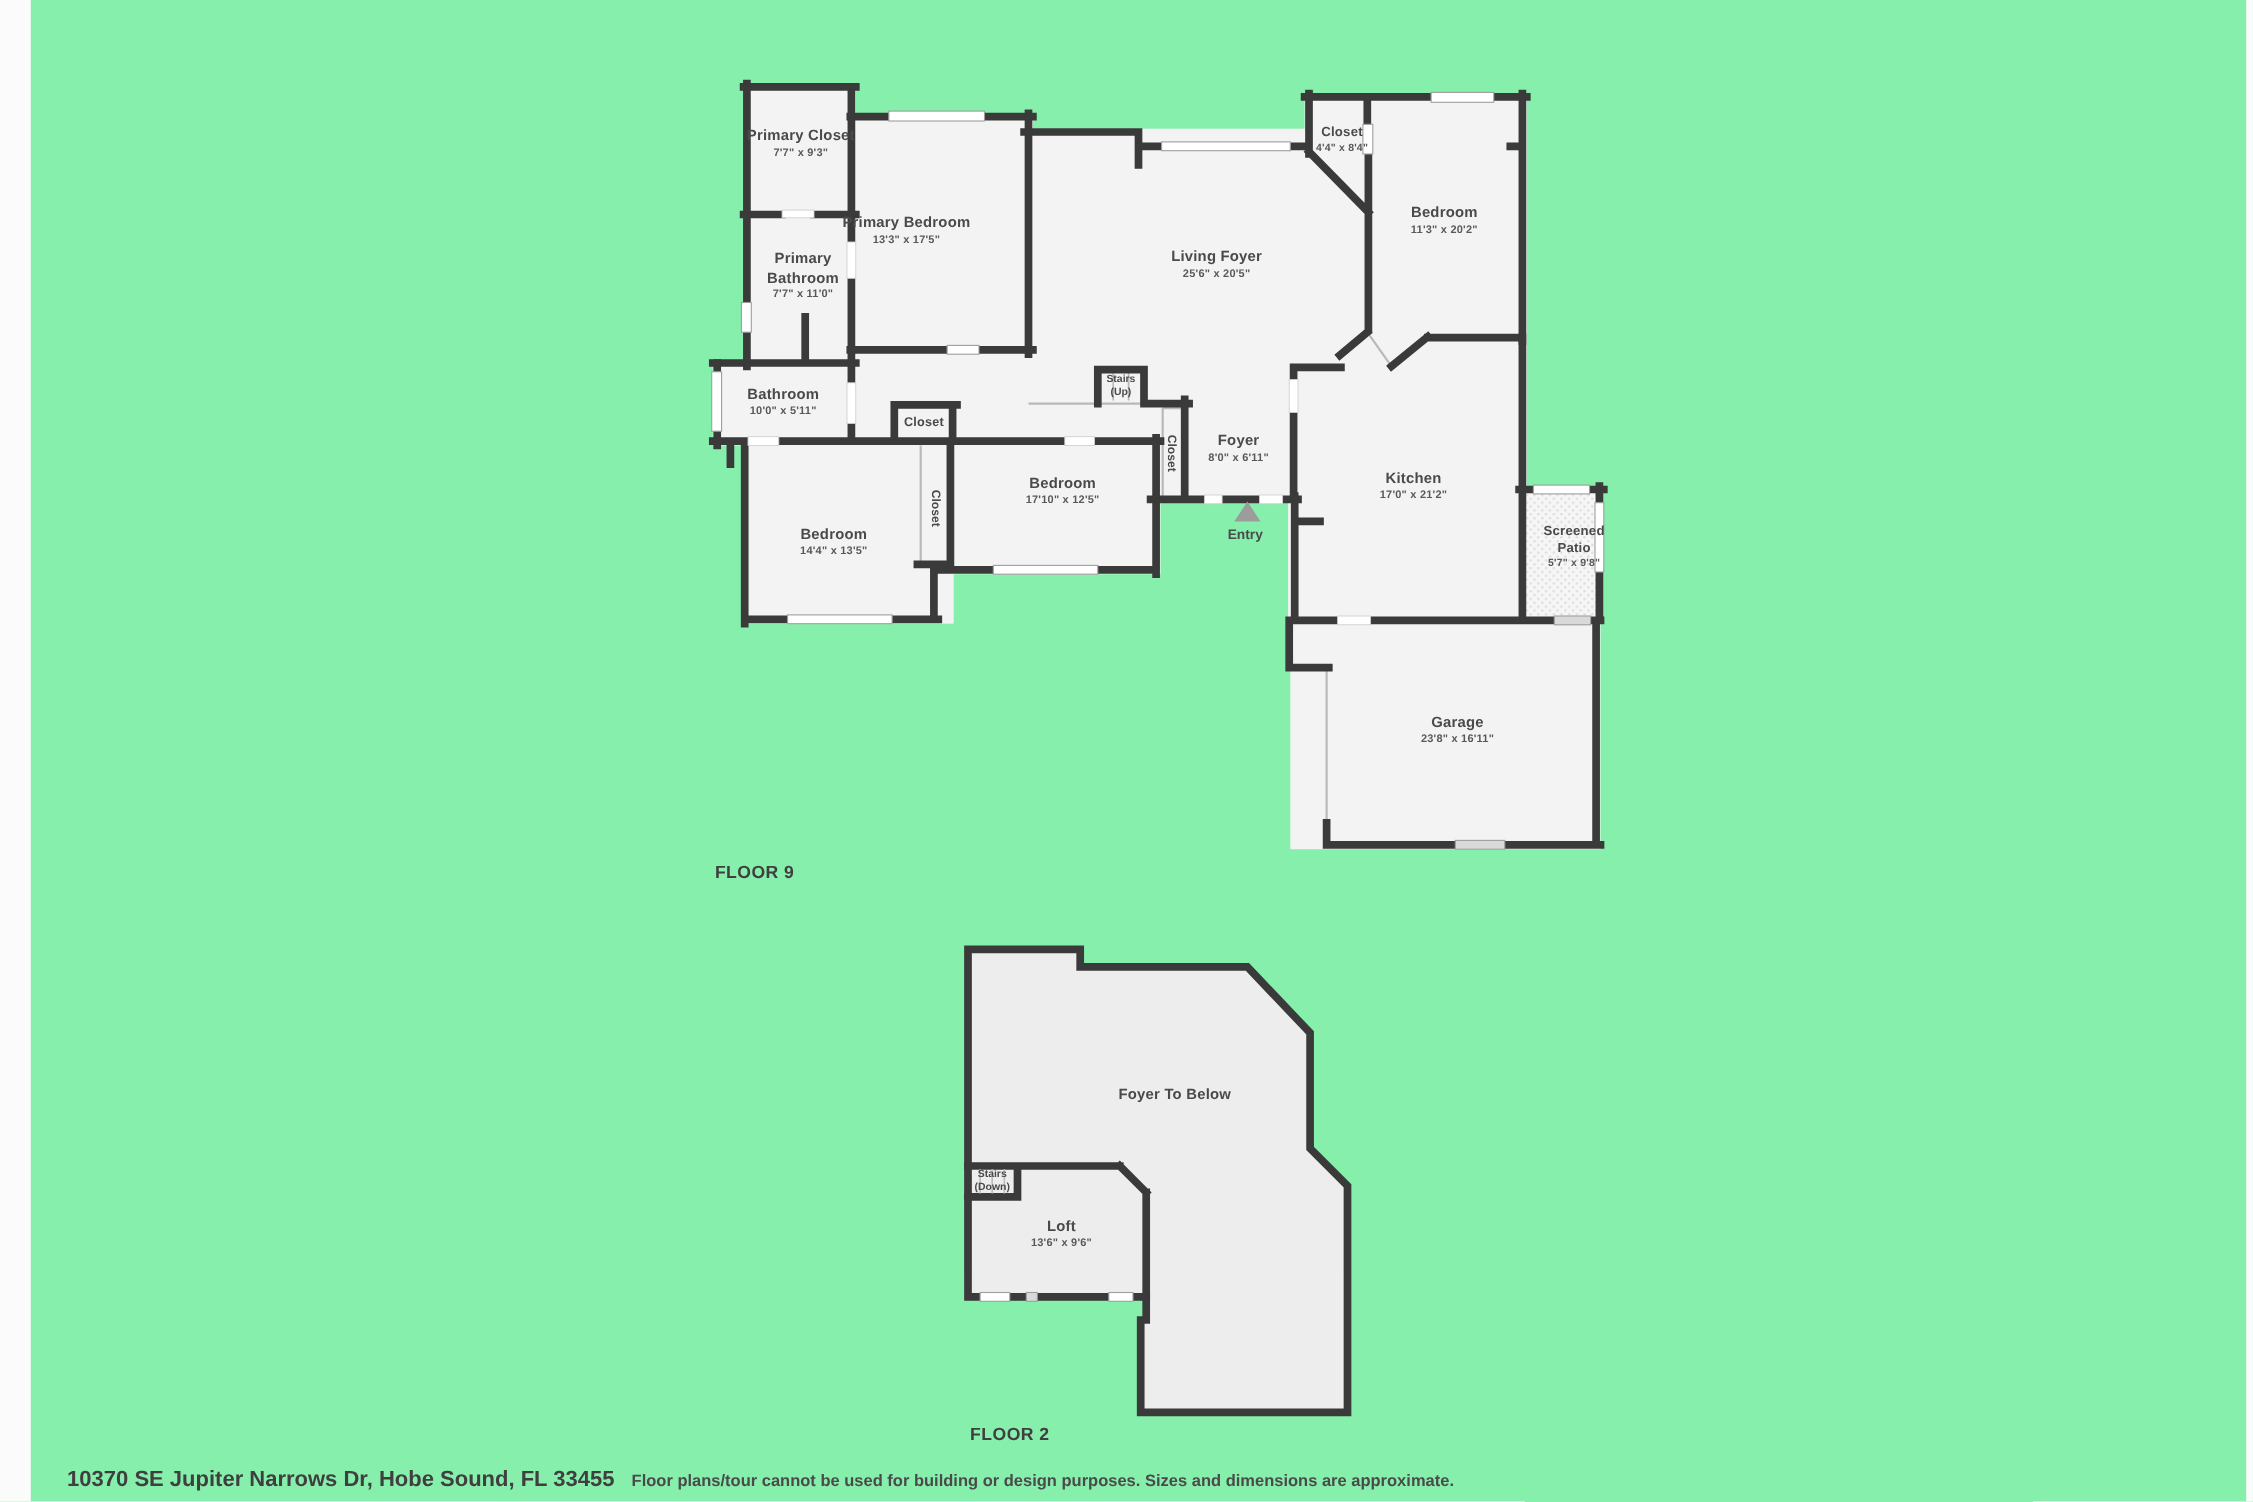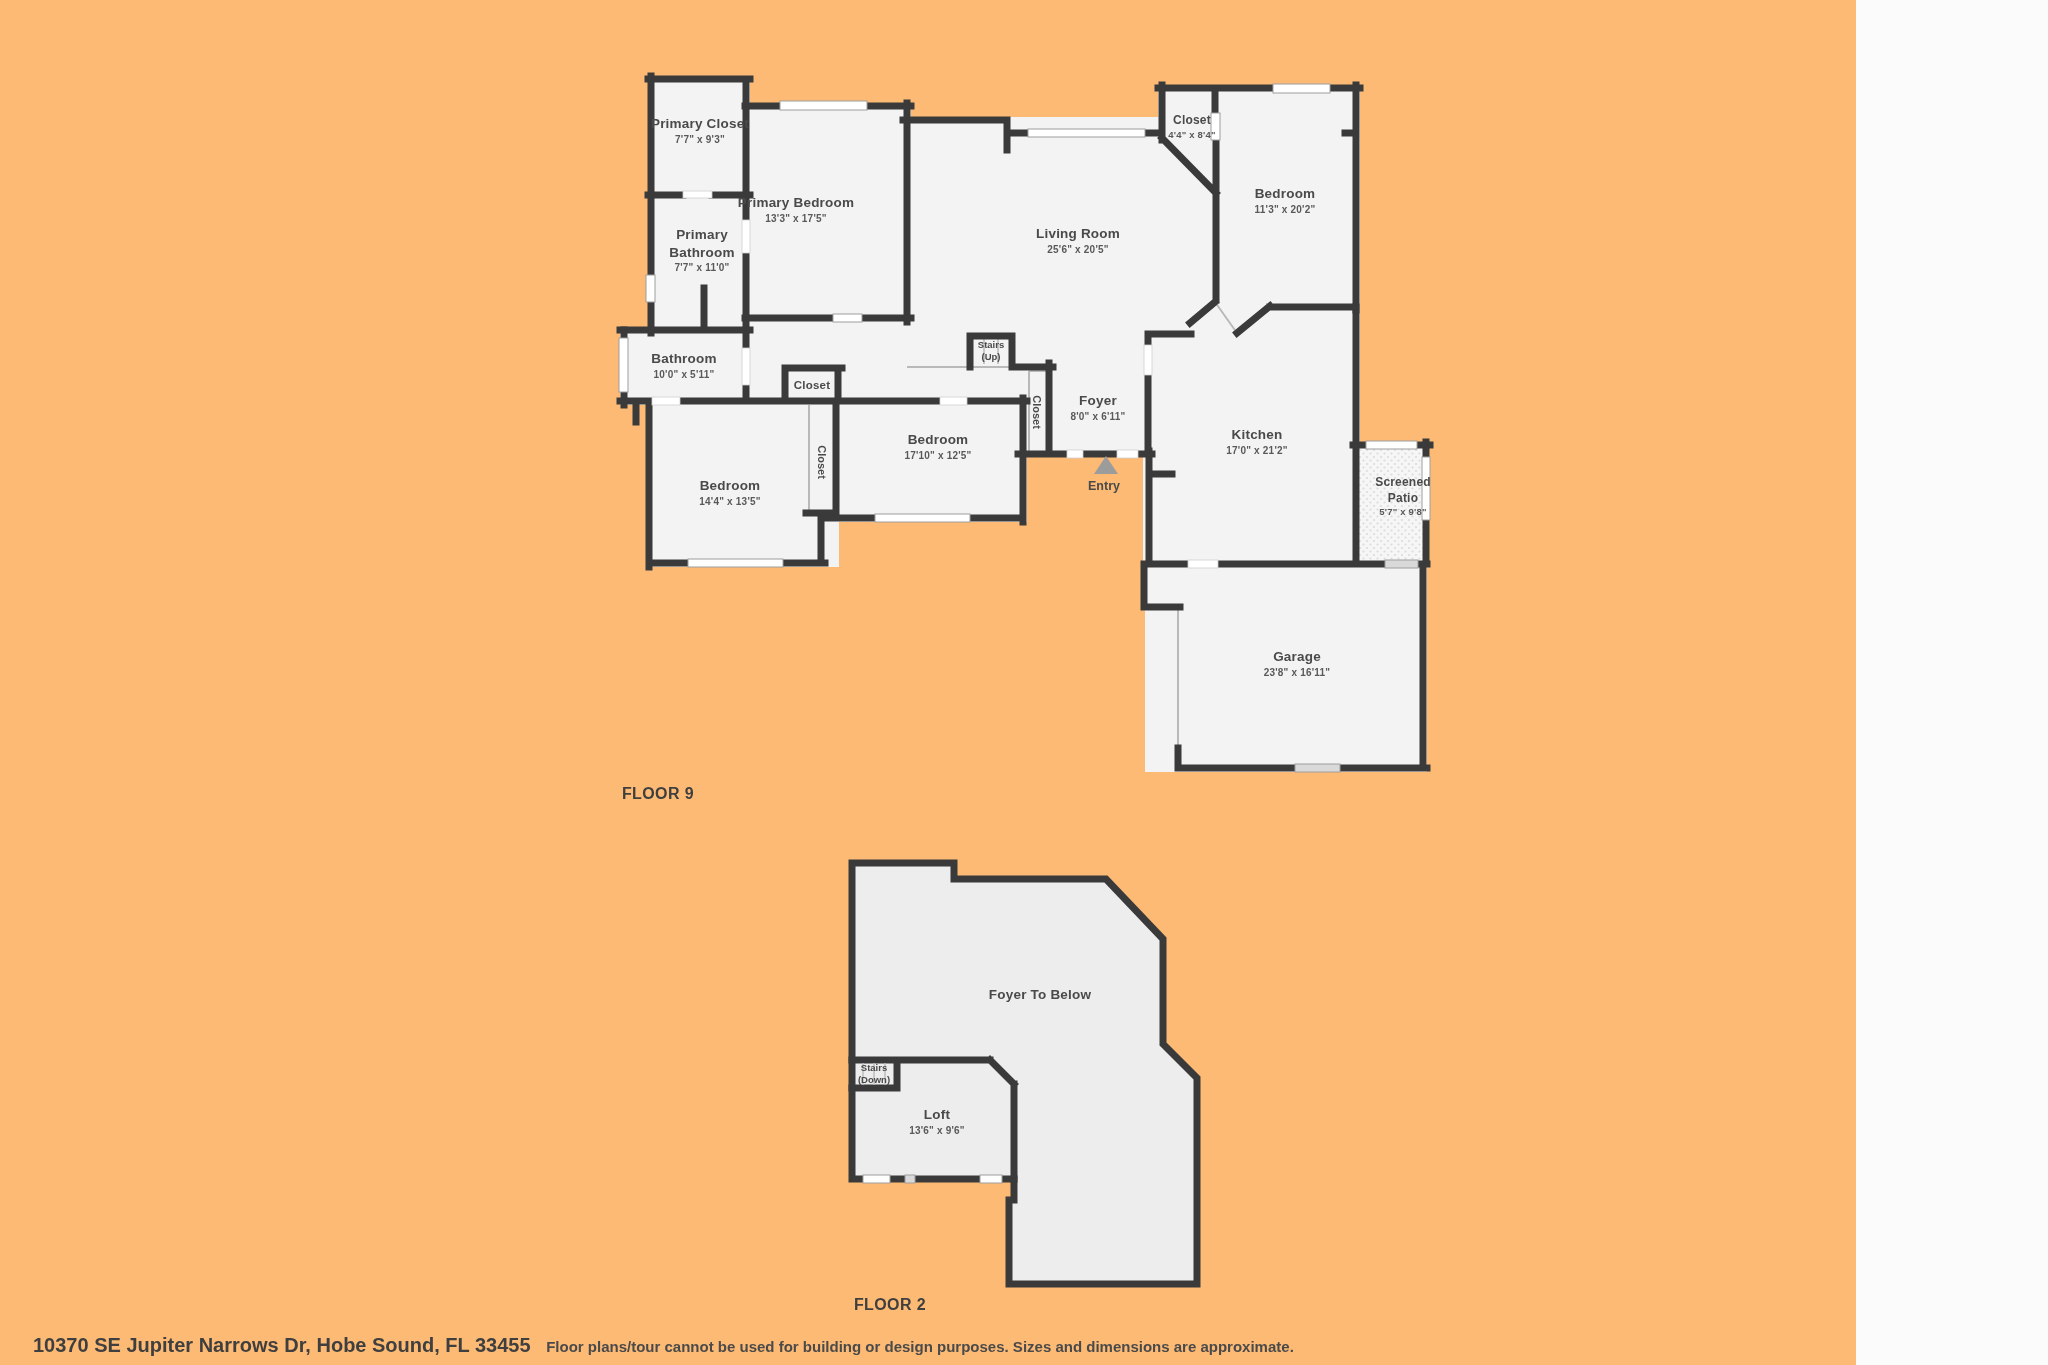--- a/index.html
+++ b/index.html
@@ -1,17 +1,17 @@
 <!DOCTYPE html>
 <html><head>
 <meta charset="utf-8">
 <style>
   html,body{margin:0;padding:0;background:#fbfbfb;}
-  .stage{position:relative;width:1856px;height:1365px;background:#fdba74;overflow:hidden;
-         font-family:"Liberation Sans", sans-serif;}
+  .stage{position:relative;width:2014px;height:1365px;background:#86efac;overflow:hidden;
+         font-family:"Liberation Sans", sans-serif;margin-left:28px;}
   svg{position:absolute;left:0;top:0;}
   .lbl{position:absolute;transform:translate(-50%,-50%);text-align:center;color:#4a4a4a;
        font-weight:bold;line-height:1.3;white-space:nowrap;}
   .lbl.wrap{white-space:normal;}
   .lbl .nm{display:block;font-size:13.5px;letter-spacing:.2px;}
   .lbl .dm{display:block;font-size:10px;color:#595959;letter-spacing:.2px;}
   .lbl.small .nm{font-size:12px;}
   .lbl.small .dm{font-size:9.5px;}
   .lbl.tiny .nm{font-size:11.5px;}
   .lbl.stairs{font-size:9.5px;line-height:1.25;}
@@ -126,21 +126,21 @@
   </div>
   <div class="lbl small" style="left:1192px;top:127px;">
     <span class="nm">Closet</span>
     <span class="dm">4'4" x 8'4"</span>
   </div>
   <div class="lbl" style="left:1285px;top:200px;">
     <span class="nm">Bedroom</span>
     <span class="dm">11'3" x 20'2"</span>
   </div>
   <div class="lbl" style="left:1078px;top:240px;">
-    <span class="nm">Living Room</span>
+    <span class="nm">Living Foyer</span>
     <span class="dm">25'6" x 20'5"</span>
   </div>
   <div class="lbl stairs" style="left:991px;top:351px;">
     <span>Stairs</span><br>
     <span>(Up)</span>
   </div>
   <div class="lbl" style="left:684px;top:365px;">
     <span class="nm">Bathroom</span>
     <span class="dm">10'0" x 5'11"</span>
   </div>

